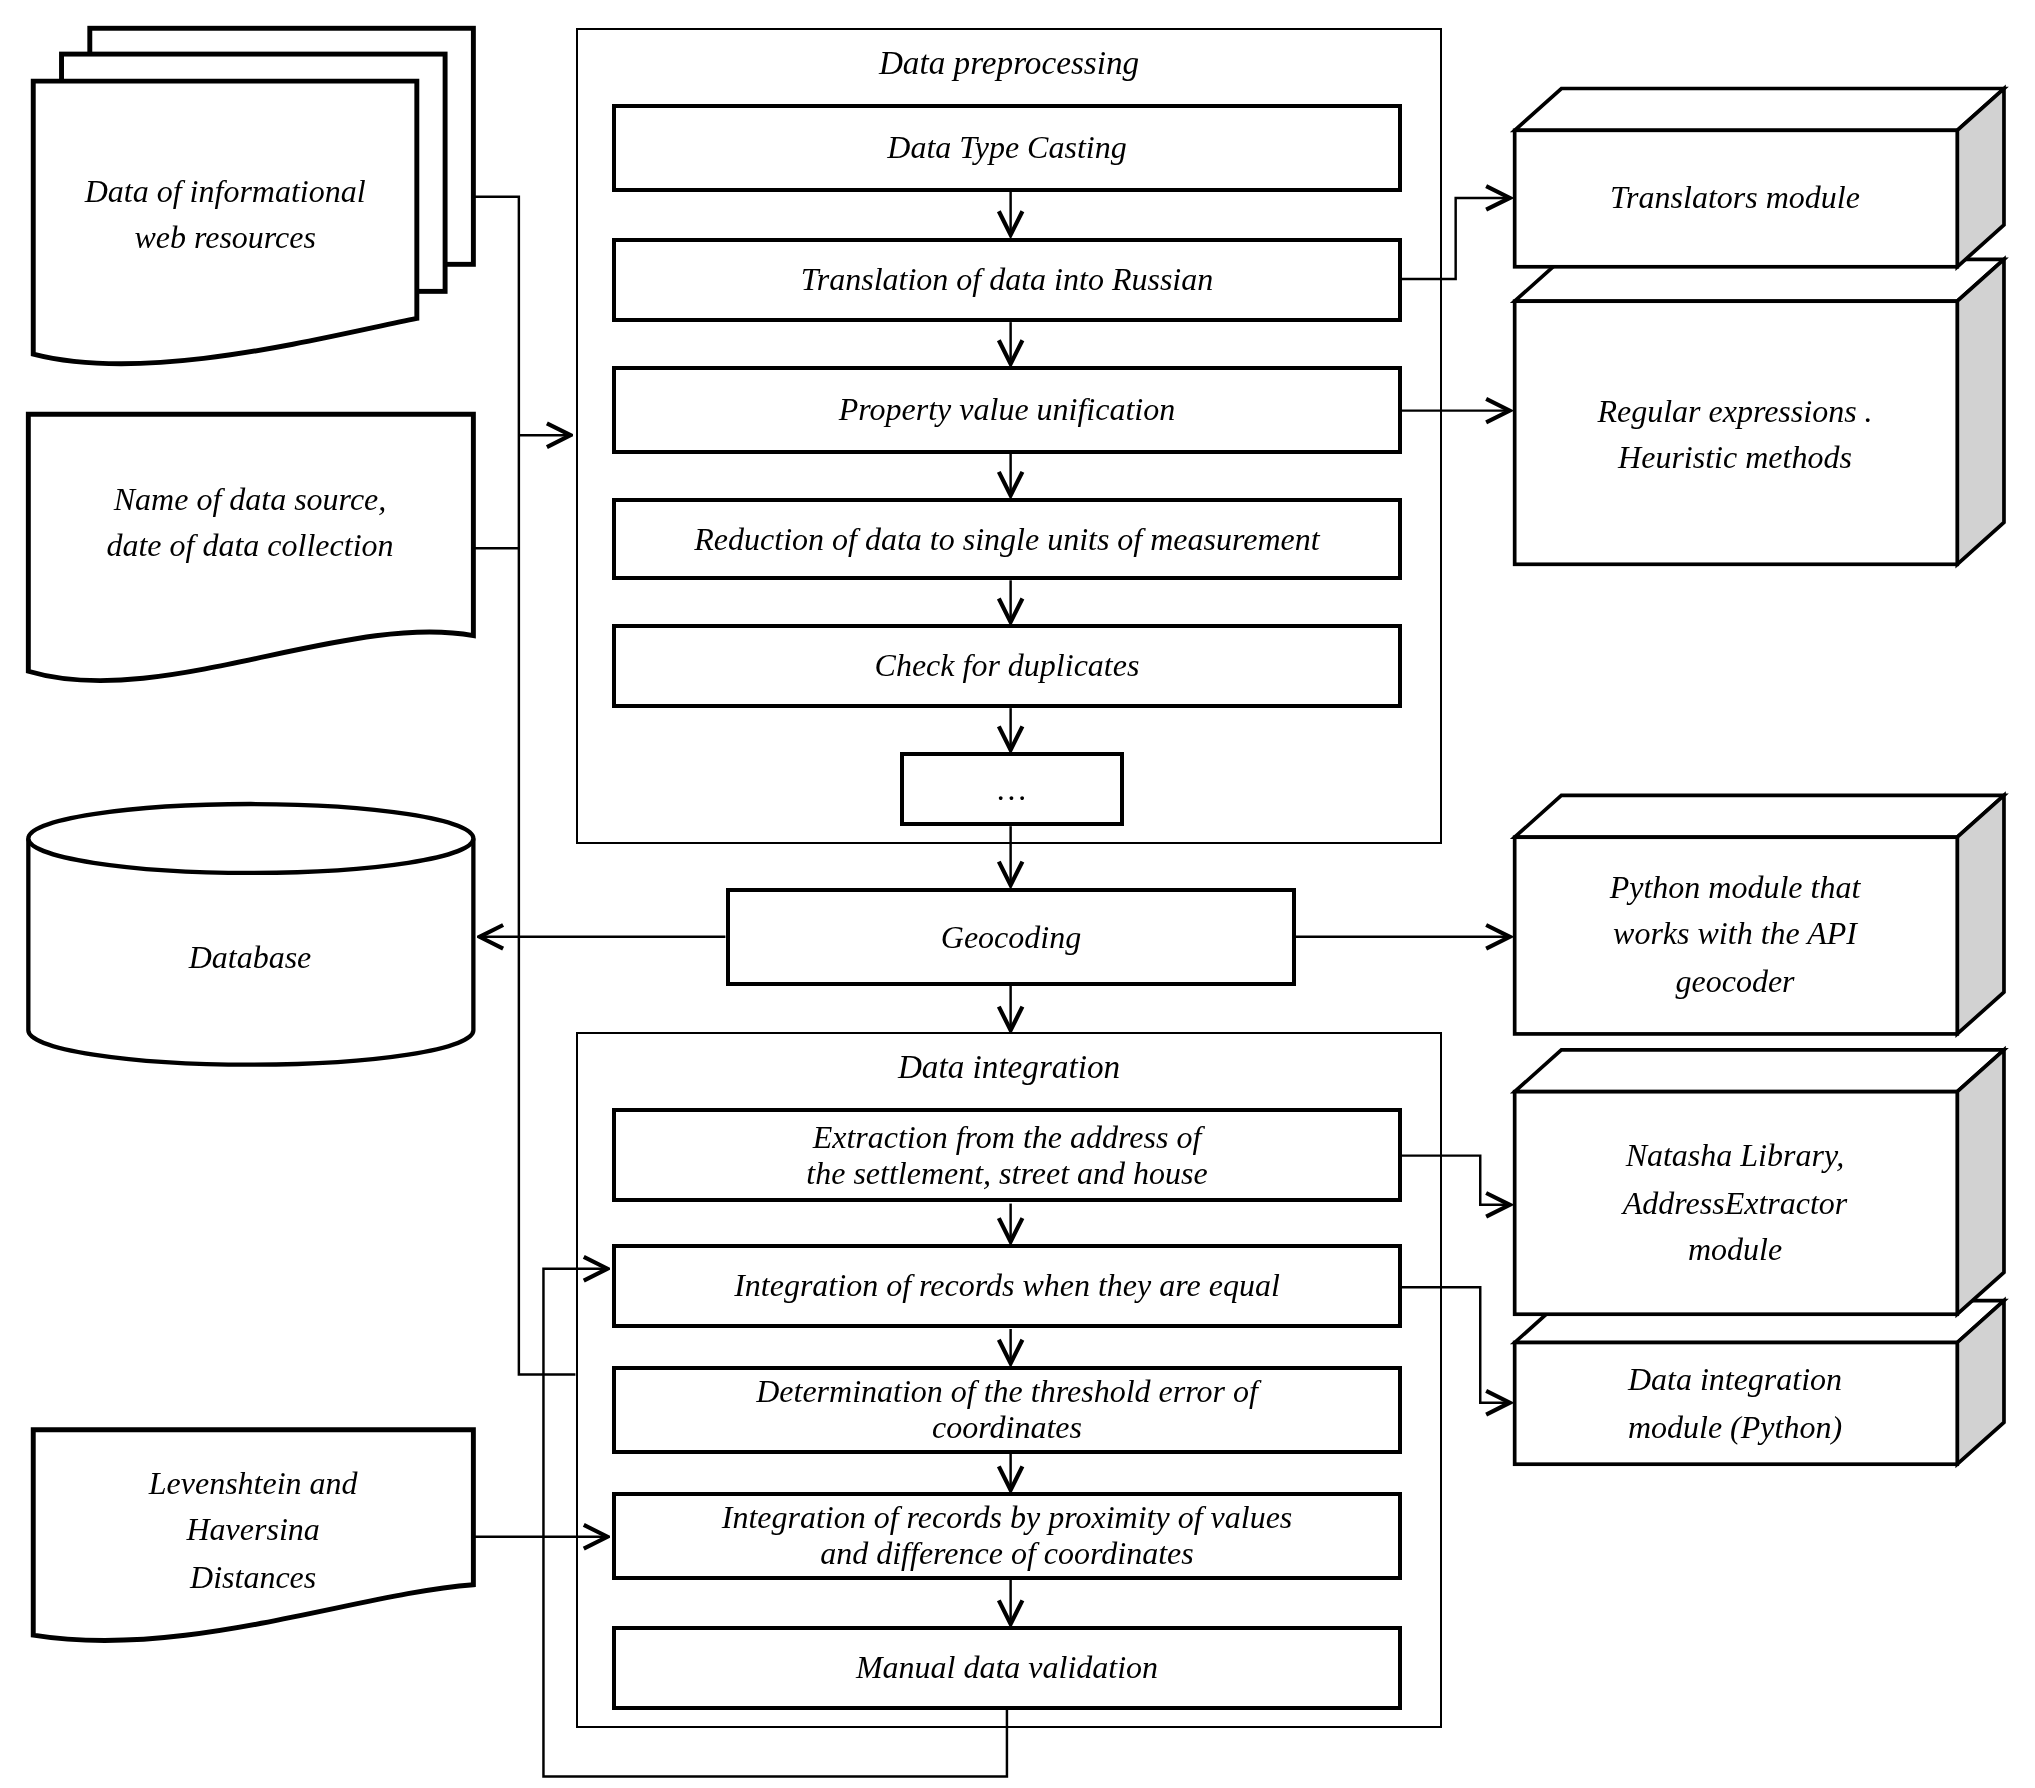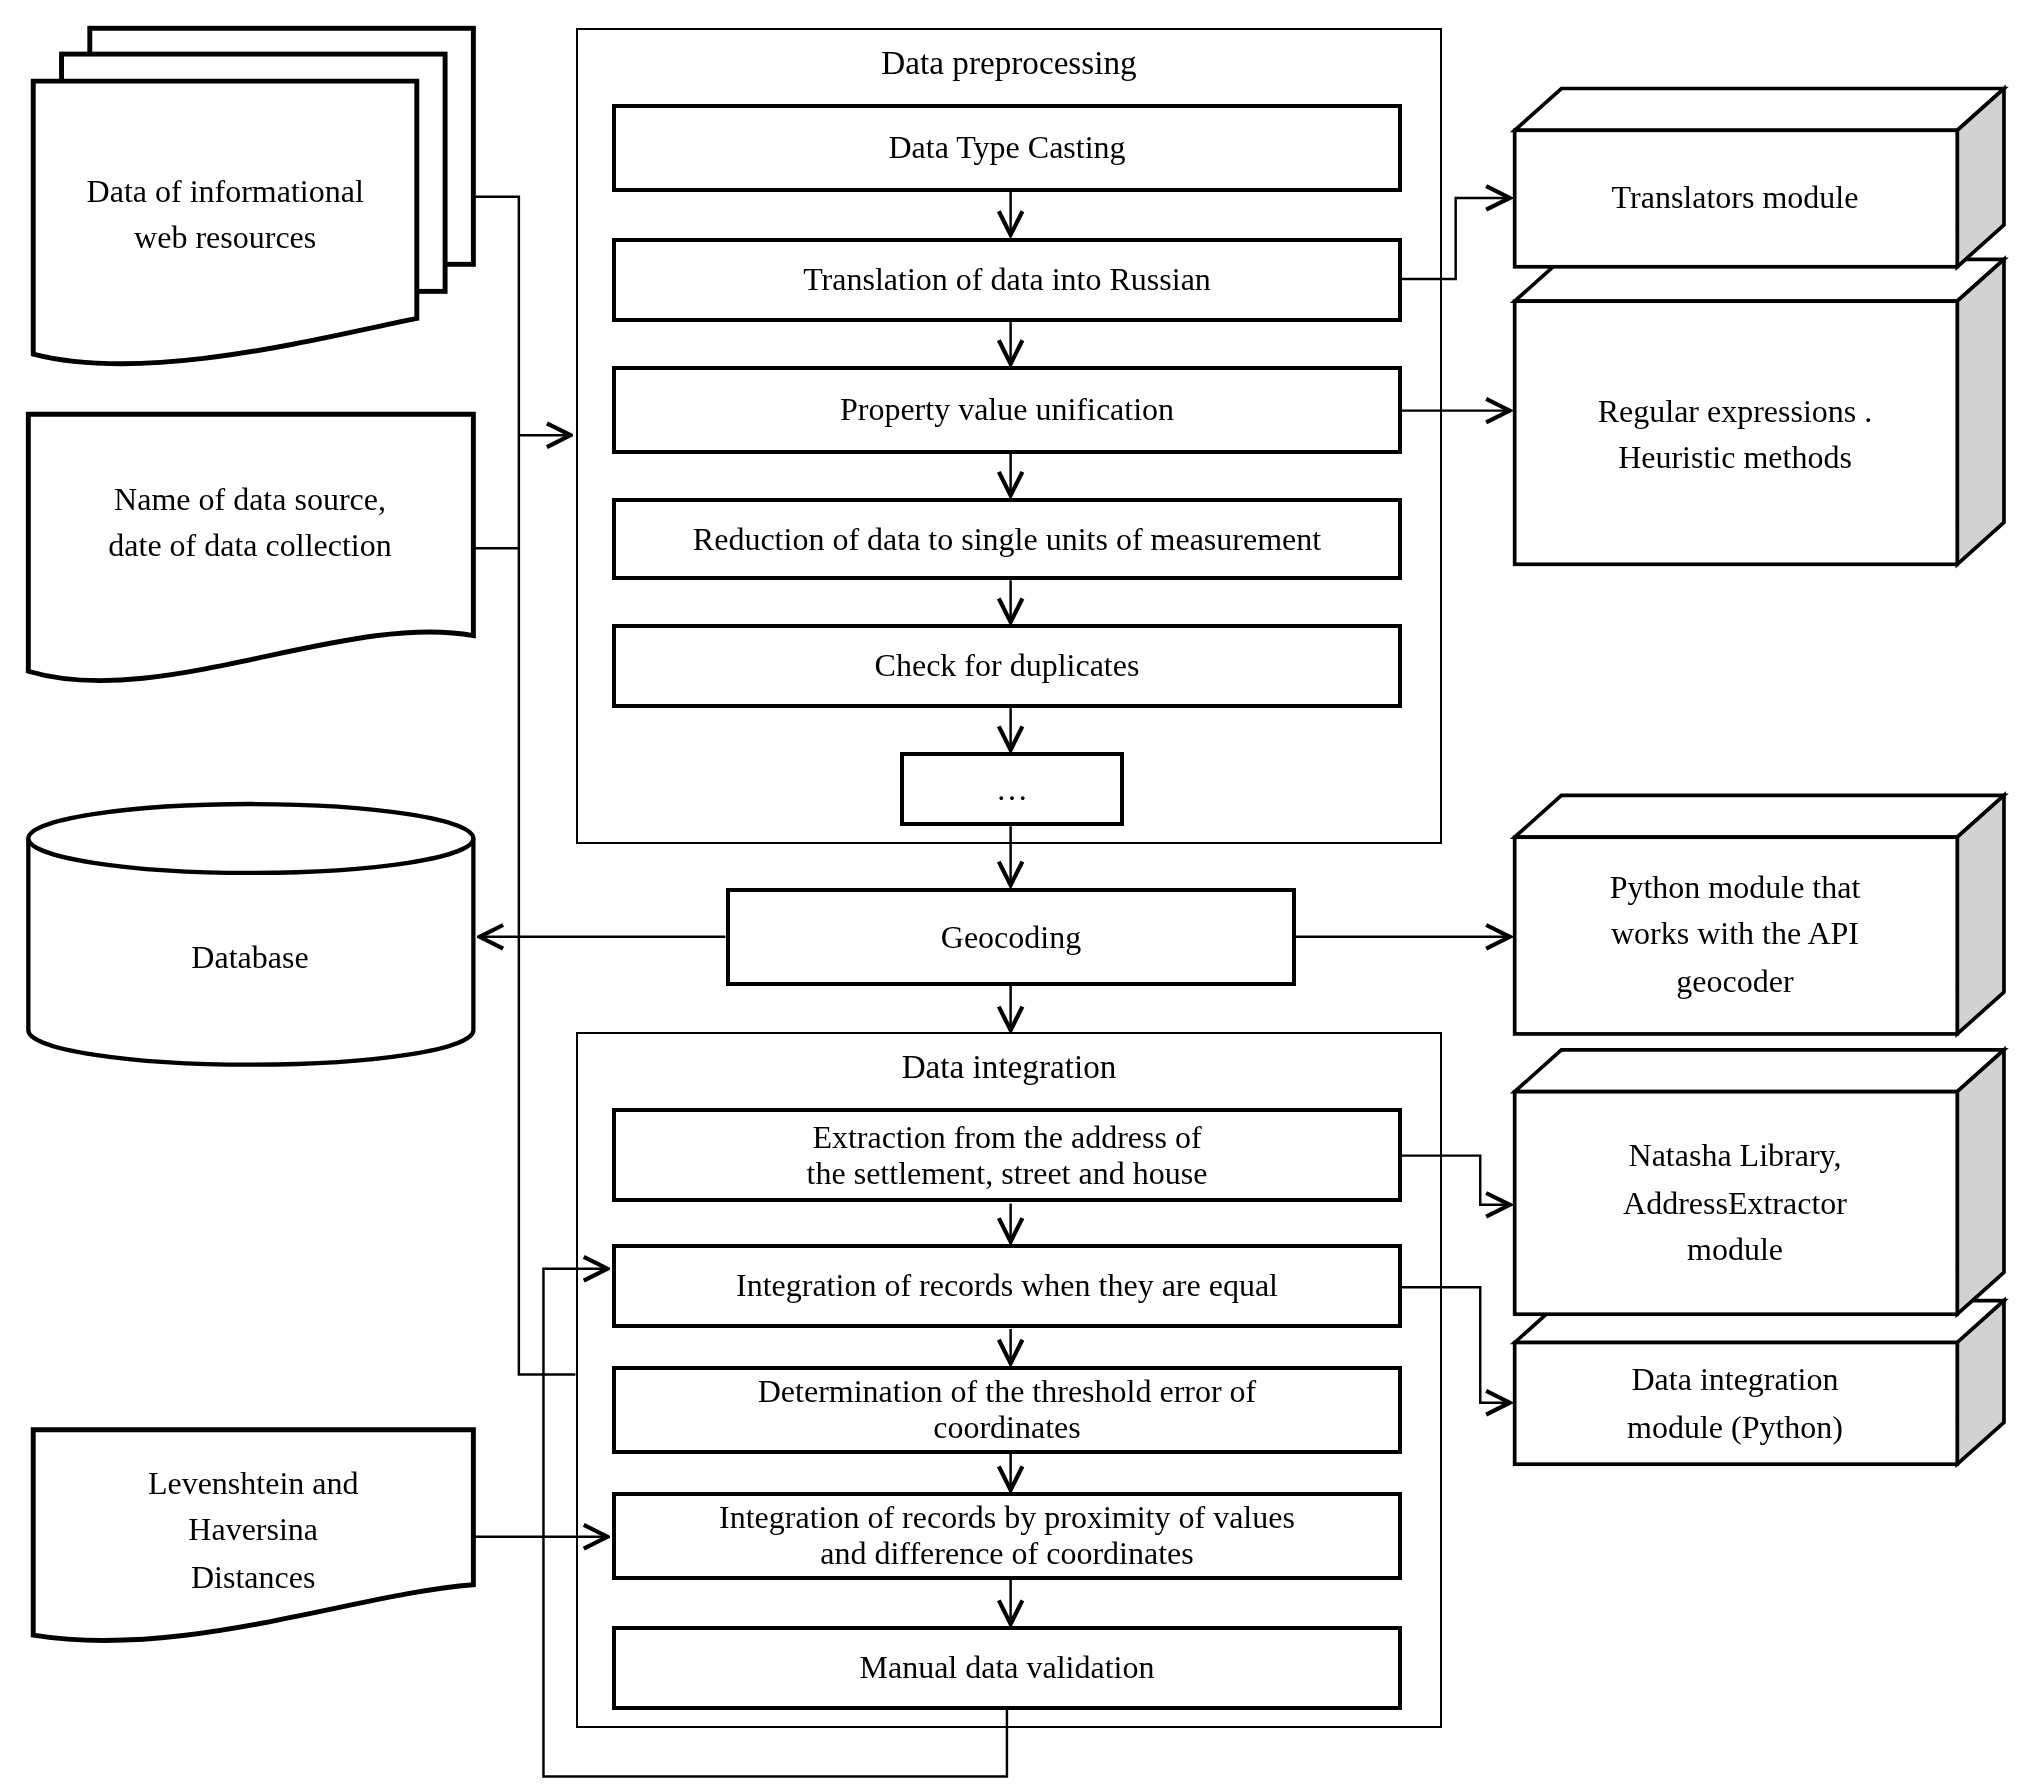--- a/index.html
+++ b/index.html
@@ -1,16 +1,16 @@
 <!DOCTYPE html>
 <html style="font-size:9.8px"><head>
 <meta charset="utf-8">
 <style>
   html,body{margin:0;padding:0;background:#fff;}
-  #viewport{width:2035px;height:1789px;overflow:hidden;}
+  #viewport{width:2035px;height:1789px;overflow:hidden;font-style:italic;}
   #scale{transform:scale(2);transform-origin:0 0;}
   #canvas{position:relative;width:1018px;height:895px;background:#fff;
           font-family:"Liberation Serif", "DejaVu Serif", serif;color:#000;}
   svg{position:absolute;left:0;top:0;}
   #shapes{z-index:0;}
   #wires{z-index:2;pointer-events:none;}
   .node{position:absolute;z-index:1;box-sizing:border-box;background:#fff;border:2.5px solid #000;
         display:flex;align-items:center;justify-content:center;text-align:center;
         font-size:16px;line-height:22px;white-space:pre-line;}
   .outer{background:transparent;border-width:1.8px;}

